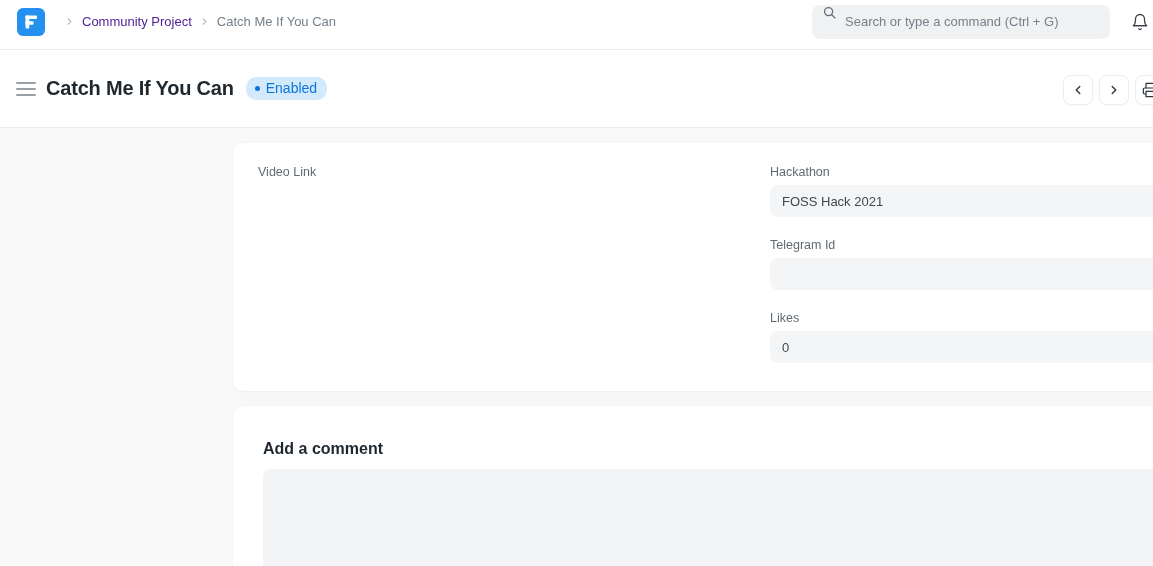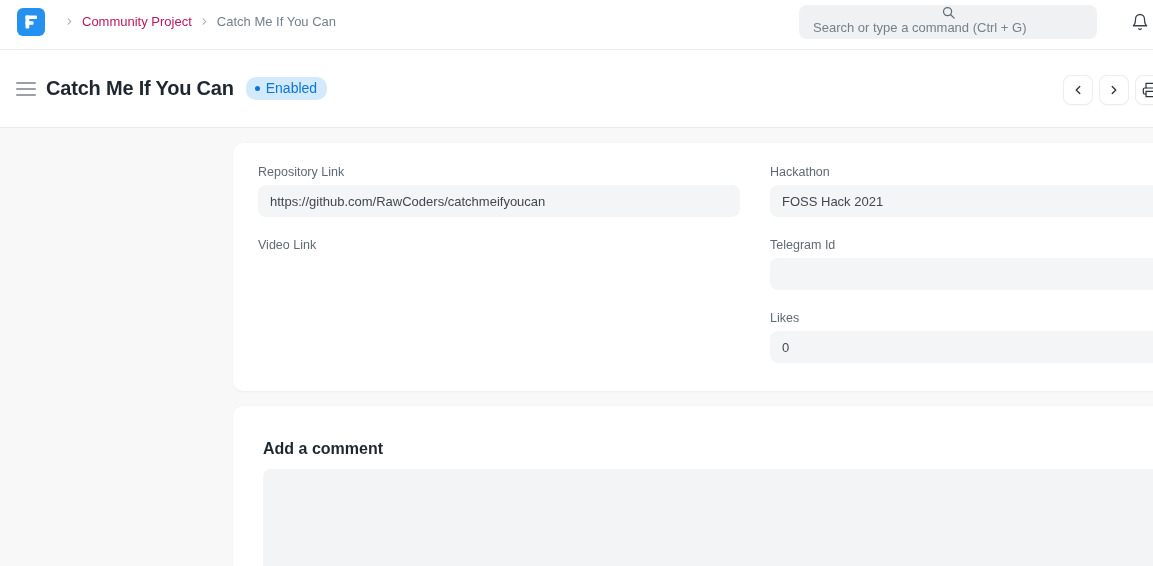--- a/index.html
+++ b/index.html
@@ -28,32 +28,31 @@
     cursor: pointer;
     flex: 0 0 auto;
   }
   .breadcrumbs {
     display: flex; align-items: center;
     margin-left: 12px;
     font-size: 13px;
     white-space: nowrap;
   }
   .crumb-sep { display: flex; align-items: center; margin: 0 7px; }
-  .crumb-link { color: #be185d; text-decoration: none; cursor: pointer; }
+  .crumb-link { color: #4c1d95; text-decoration: none; cursor: pointer; }
   .crumb-current { color: #74808b; }
   .nav-spacer { flex: 1 1 auto; }
   .search-bar {
     width: 298px; height: 34px;
     background: #f0f1f3;
     border-radius: 8px;
-    display: flex; align-items: center;
+    display: flex; 
     padding: 0 10px;
-    margin-right: 32px;
+    margin-right: 19px;
     cursor: text;
-    flex-direction: column;
   }
   .search-bar input {
     border: none; outline: none; background: transparent;
     font-family: inherit;
     font-size: 13px;
     color: #3f4850;
     width: 100%;
     margin-left: 8px;
   }
   .search-bar input::placeholder { color: #74808b; opacity: 1; }
@@ -267,24 +266,20 @@
         <rect x="6" y="14" width="12" height="8"></rect>
       </svg>
     </button>
   </div>
 </section>
 
 <main class="content">
 
   <div class="card form-card">
     <div class="form-col">
-      <div class="form-field">
-        <label class="field-label">Repository Link</label>
-        <input class="field-input" type="text" value="https://github.com/RawCoders/catchmeifyoucan" style="">
-      </div>
       <div class="form-field">
         <label class="field-label">Video Link</label>
       </div>
     </div>
 
     <div class="form-col">
       <div class="form-field">
         <label class="field-label">Hackathon</label>
         <input class="field-input" type="text" value="FOSS Hack 2021" style="">
       </div>

